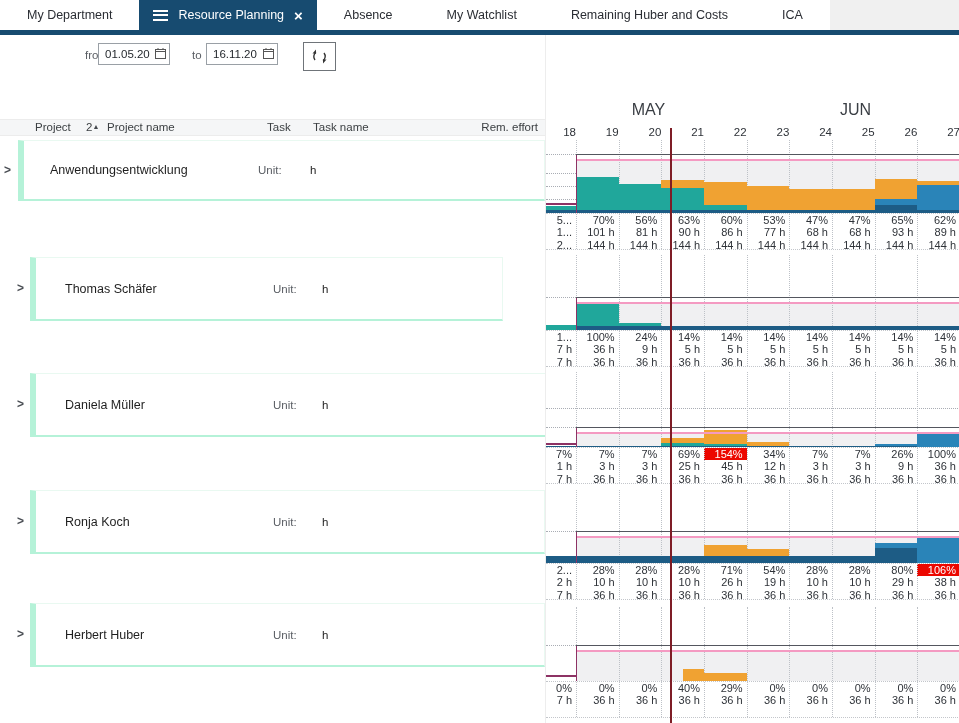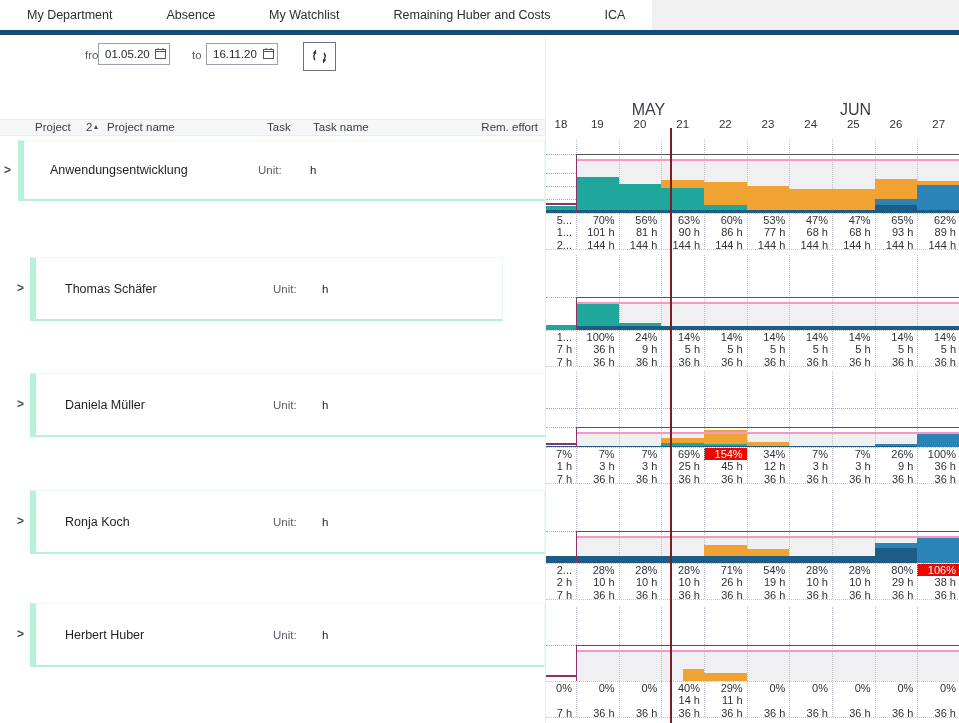--- a/index.html
+++ b/index.html
@@ -41,21 +41,21 @@
   .card .uval{position:absolute;top:50%;transform:translateY(-50%);font-size:11.5px;color:#1f1f1f;}
   .exp-arrow{position:absolute;width:14px;height:16px;font-size:12px;font-weight:bold;color:#4a4e54;
     cursor:pointer;line-height:16px;}
 
   
   #rpanel{position:absolute;left:545px;top:35px;width:414px;height:688px;overflow:hidden;background:#fff;
     border-left:1px solid #ededed;}
   .month-label{position:absolute;font-size:16px;color:#3a3e44;text-align:center;}
   #weeks{position:absolute;top:83px;left:0;width:414px;height:16px;display:grid;
     grid-template-columns:30px repeat(9,1fr);}
-  #weeks span{text-align:center;font-size:11.5px;color:#2e3238;}
+  #weeks span{text-align:right;font-size:11.5px;color:#2e3238;margin-top:8px;}
   #nowline{position:absolute;left:124px;top:93px;width:2px;height:595px;background:#7e1d26;z-index:9;}
 
   .rowblock{position:absolute;left:0;width:414px;border-bottom:1px dotted #c3c6cb;}
   .chart{position:relative;width:414px;}
   .vgrid{position:absolute;top:0;bottom:0;width:0;border-left:1px dotted #bdc1c7;z-index:1;}
   .band{position:absolute;left:30px;right:0;bottom:0;background:#f0f0f2;z-index:0;}
   .pinkline{position:absolute;left:30px;right:0;height:2px;background:#f49ac2;z-index:4;}
   .blackline{position:absolute;left:30px;right:0;height:1px;background:#53565e;z-index:4;}
   .dotline{position:absolute;height:0;border-top:1px dotted #a9adb4;z-index:1;}
   .maroonv{position:absolute;left:30px;width:1px;bottom:0;background:#8d3264;z-index:4;}
@@ -69,20 +69,29 @@
 </style>
 </head>
 <body>
 
 <div id="app">
 
   <div id="tabbar">
     <div id="tabrow">
         <div class="tab">
           <span>My Department</span>
+        </div>
+        <div class="tab tab-active">
+          <span class="menu-icon">
+            <i></i>
+            <i></i>
+            <i></i>
+          </span>
+          <span>Resource Planning</span>
+          <span class="close-icon">×</span>
         </div>
         <div class="tab">
           <span>Absence</span>
         </div>
         <div class="tab">
           <span>My Watchlist</span>
         </div>
         <div class="tab">
           <span>Remaining Huber and Costs</span>
         </div>
@@ -507,32 +516,20 @@
               <span>0%</span>
               <span>40%</span>
               <span>29%</span>
               <span>0%</span>
               <span>0%</span>
               <span>0%</span>
               <span>0%</span>
               <span>0%</span>
             </div>
             <div class="numline">
-              <span></span>
-              <span></span>
-              <span></span>
-              <span>14 h</span>
-              <span>11 h</span>
-              <span></span>
-              <span></span>
-              <span></span>
-              <span></span>
-              <span></span>
-            </div>
-            <div class="numline">
               <span>7 h</span>
               <span>36 h</span>
               <span>36 h</span>
               <span>36 h</span>
               <span>36 h</span>
               <span>36 h</span>
               <span>36 h</span>
               <span>36 h</span>
               <span>36 h</span>
               <span>36 h</span>

